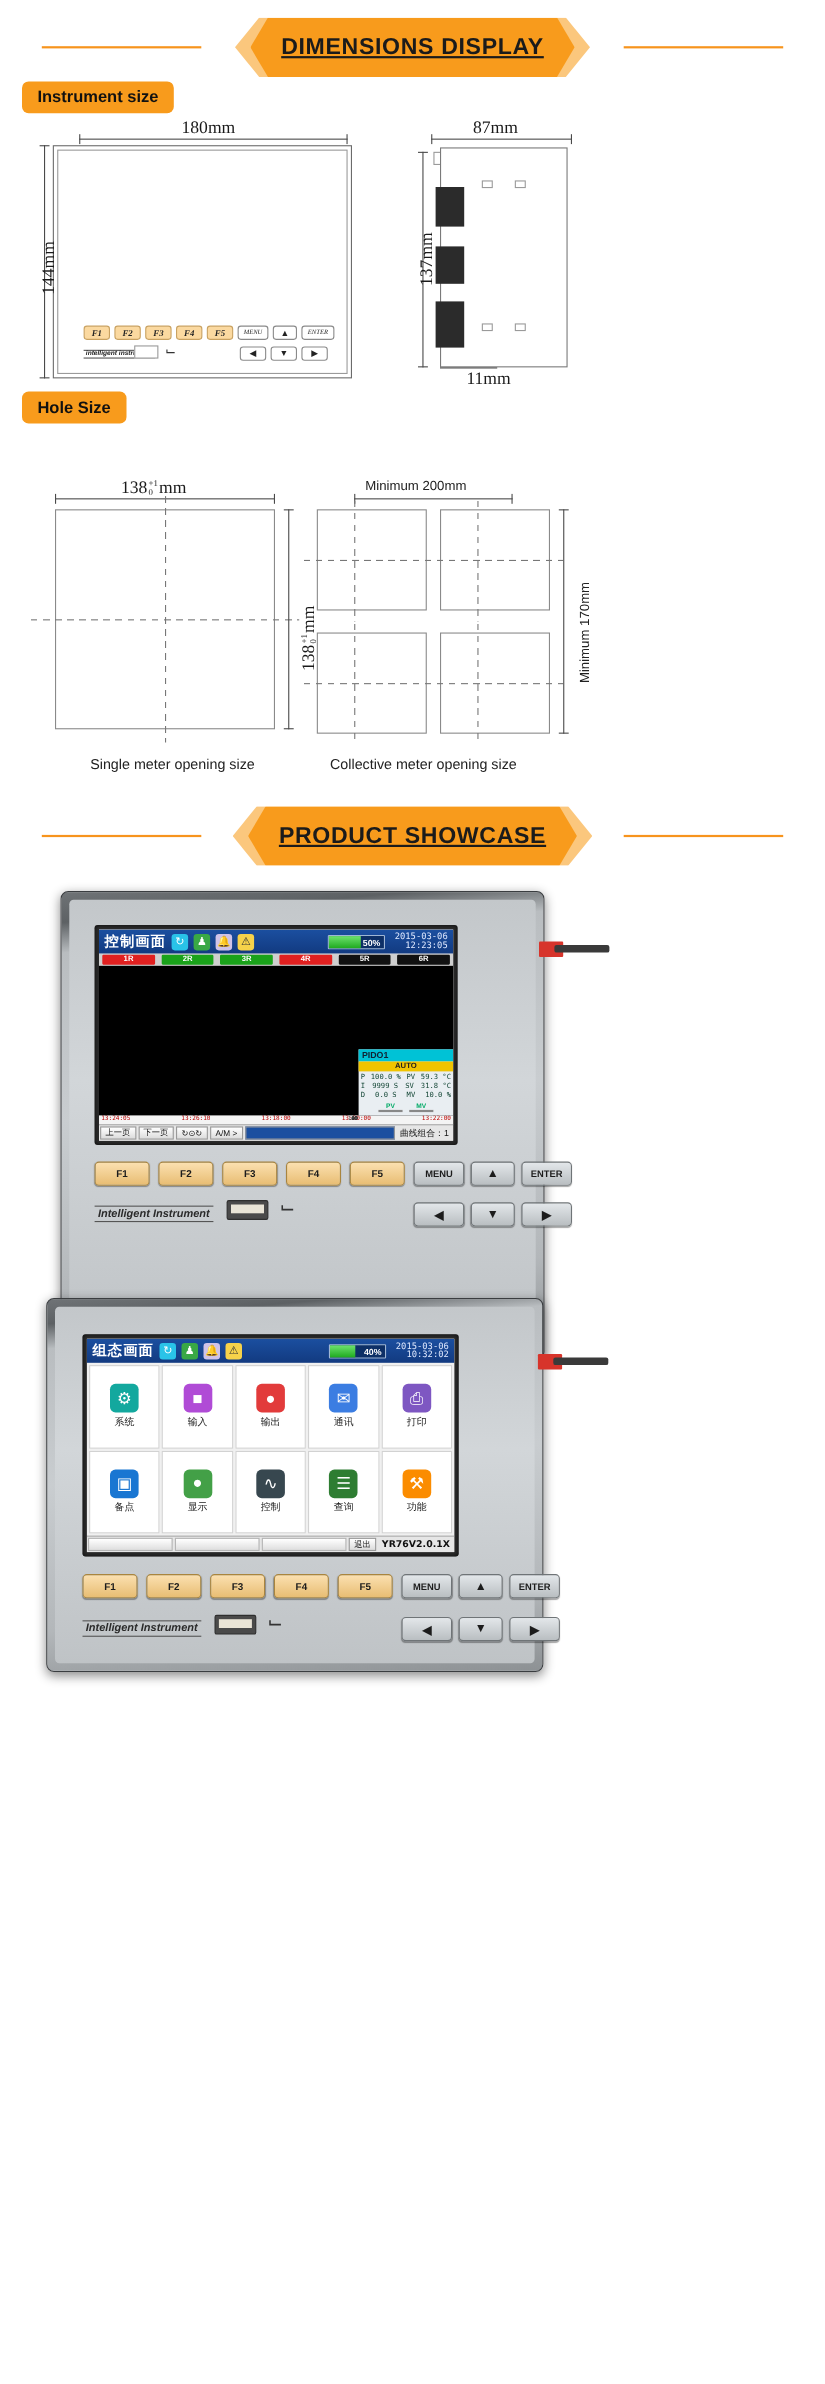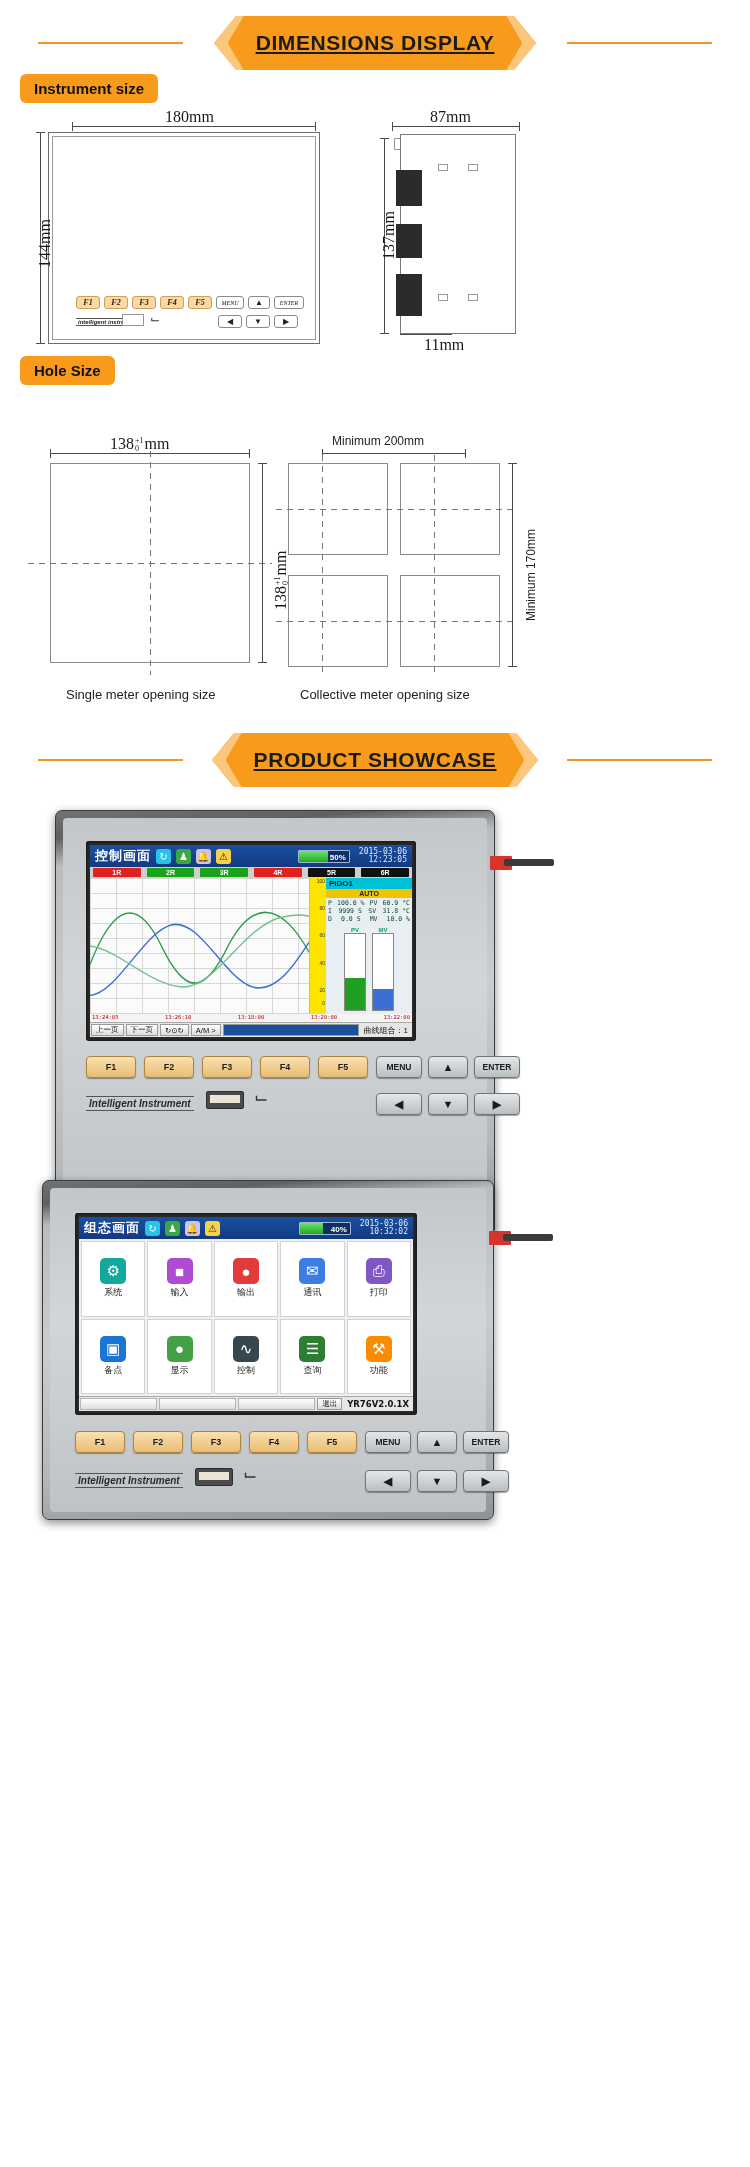--- a/index.html
+++ b/index.html
@@ -114,21 +114,21 @@
   }
   .clock {
     color:#dfe9ff; font-size:8px; line-height:1.05; text-align:right;
     padding-left:4px; font-family:"DejaVu Sans Mono", monospace;
   }
 
   
   .tag-row { display:flex; background:#cfcfcf; flex:0 0 11px; align-items:center; }
   .tag { flex:1; text-align:center; font-size:7px; font-weight:bold; color:#fff;
          margin:0 3px; border-radius:1px; line-height:9px; }
-  .trend-body { flex:1; display:flex; background:#000000; position:relative; }
+  .trend-body { flex:1; display:flex; background:#000000; position:relative;align-items:flex-end; }
   .plot { flex:1; position:relative; background:
       repeating-linear-gradient(to right, #d8d8d8 0 1px, transparent 1px 26px),
       repeating-linear-gradient(to bottom, #d8d8d8 0 1px, transparent 1px 15px), #fbfbfb;
       border-right:1px solid #bbb; }
   .yscale { width:16px; background:#ffe400; position:relative; }
   .yscale div { position:absolute; right:1px; font-size:5px; color:#333; }
   .pid-panel { width:86px; background:#e9eef2; display:flex; flex-direction:column; }
   .pid-head { background:#00c2d6; color:#123; font-size:8px; font-weight:bold; padding:1px 3px; }
   .pid-head2 { background:#f0c400; color:#222; font-size:7px; font-weight:bold; padding:1px 3px; text-align:center;}
   .pid-rows { font-size:6.5px; font-family:"DejaVu Sans Mono", monospace; color:#143; padding:1px 2px; }
@@ -309,21 +309,21 @@
   <div class="dash-v" style="left:322px; top:142px; height:110px;"></div>
   <div class="dash-v" style="left:434px; top:142px; height:110px;"></div>
   <div class="dash-h" style="left:276px; top:84px; width:236px;"></div>
   <div class="dash-h" style="left:276px; top:196px; width:236px;"></div>
 
   <div class="ln vln" style="left:512px; top:38px; height:204px;"></div>
   <div class="ln hln" style="left:508px; top:38px; width:9px;"></div>
   <div class="ln hln" style="left:508px; top:241px; width:9px;"></div>
   <div style="position:absolute; left:524px; top:196px; font-size:12px; color:#222; transform:rotate(-90deg); transform-origin:0 0; white-space:nowrap;">Minimum 170mm</div>
 
-  <div class="caption" style="left:66px; top:262px;">Single meter opening size</div>
+  <div class="caption" style="left:82px; top:262px;">Single meter opening size</div>
   <div class="caption" style="left:300px; top:262px;">Collective meter opening size</div>
 </div>
 
 <div class="banner-wrap" style="position:absolute; left:0; top:725px;">
   <div class="banner-line left"></div>
   <div class="banner-line right"></div>
   <div class="banner-chev">
     <div class="chev-outer">
       <div class="chev-inner">
         <span>PRODUCT SHOWCASE</span>
@@ -387,21 +387,21 @@
             <div style="top: 90%;">0</div>
           </div>
         <div class="pid-panel">
           <div class="pid-head">PIDO1</div>
           <div class="pid-head2">AUTO</div>
           <div class="pid-rows" id="pidrows">
               <div>
                 <span>P</span>
                 <span>100.0 %</span>
                 <span>PV</span>
-                <span>60.9 °C</span>
+                <span>59.3 °C</span>
               </div>
               <div>
                 <span>I</span>
                 <span>9999 S</span>
                 <span>SV</span>
                 <span>31.8 °C</span>
               </div>
               <div>
                 <span>D</span>
                 <span>0.0 S</span>

